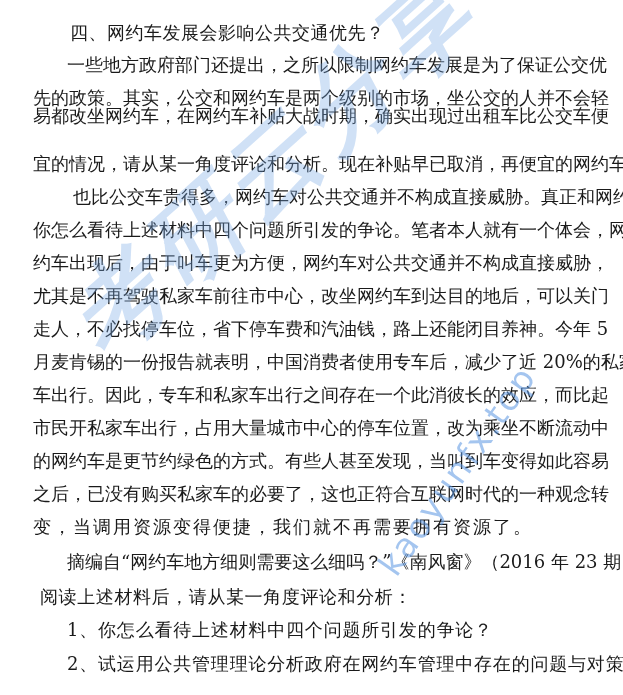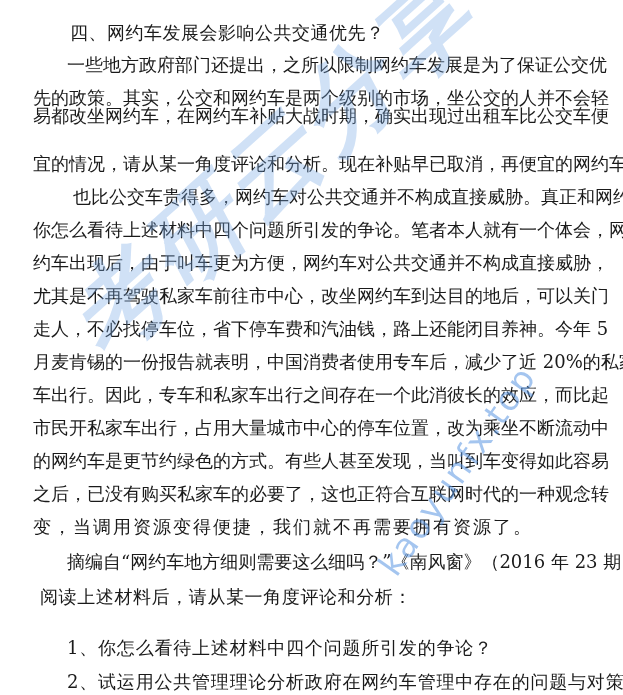--- a/index.html
+++ b/index.html
@@ -18,21 +18,21 @@
     white-space: nowrap;
     text-align: justify;
     text-align-last: justify;
     letter-spacing: 0px;
   }
   .line.indent { left: 67px; width: 526px; }
   .line.heading { left: 70px; width: auto; text-align: left; text-align-last: auto; letter-spacing: 0.5px; }
   .line.last { width: auto; text-align: left; text-align-last: auto; letter-spacing: 2px; }
   .line.source { left: 67px; width: 526px; }
   .line.prompt { left: 40px; width: auto; text-align: right; text-align-last: auto; letter-spacing: 0.6px; }
-  .line.q { left: 67px; width: auto; text-align: center; text-align-last: auto; letter-spacing: 0.8px; margin-top: 18px; }
+  .line.q { left: 67px; width: auto; text-align: center; text-align-last: auto; letter-spacing: 0.8px; }
 
   .wm {
     position: absolute; color: rgba(120,170,230,0.35);
     pointer-events: none; white-space: nowrap;
   }
   .wm-cn {
     left: 40px; top: 290px;
     font-family: "DejaVu Serif", serif;
     font-size: 96px; font-style: italic; font-weight: bold;
     transform: rotate(-42deg); transform-origin: left top;

